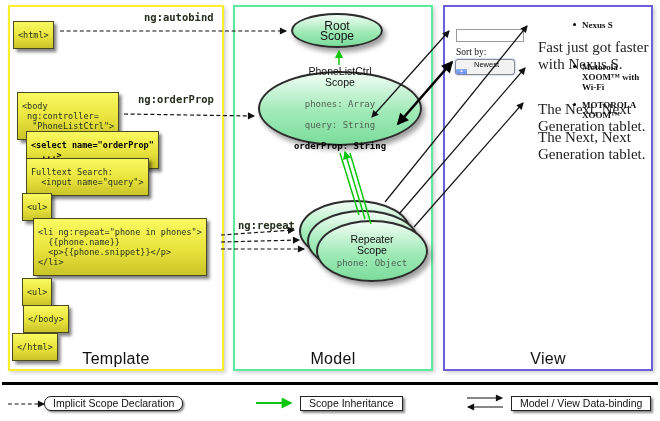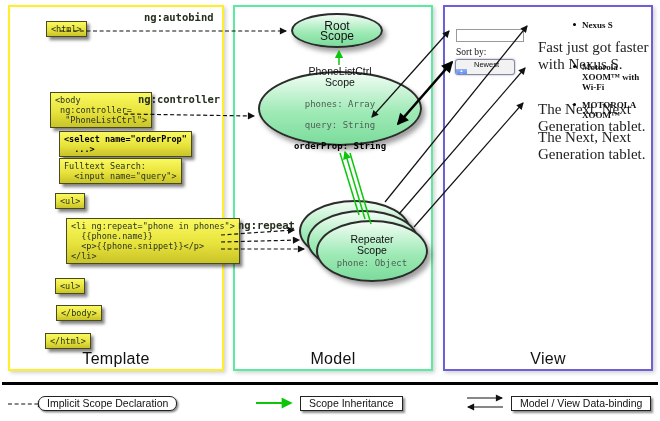--- a/index.html
+++ b/index.html
@@ -9,21 +9,21 @@
        box-shadow:2px 2px 4px rgba(0,0,0,.18);}
   #col-template{left:8px;width:216px;border:2px solid #ffee2a;}
   #col-model{left:233px;width:200px;border:2px solid #5ce9a0;}
   #col-view{left:443px;width:210px;border:2px solid #6c5fd8;}
   .col-label{position:absolute;left:0;right:0;top:343px;text-align:center;
              font-size:16px;color:#111;letter-spacing:.3px;}
   .codebox{position:absolute;box-sizing:border-box;
            background:linear-gradient(180deg,#f9f960 0%,#e8e33c 55%,#c9c428 100%);
            border:1px solid #4a4a22;box-shadow:2.5px 3px 3px rgba(0,0,0,.5);
            font-family:"DejaVu Sans Mono",monospace;font-size:8.5px;line-height:10px;
-           color:#27321f;white-space:pre;padding:2px 4px;margin-left:33px;}
+           color:#27321f;white-space:pre;padding:8px 4px;}
   .codebox.bold{font-weight:bold;color:#000;}
   .mono-label{position:absolute;font-family:"DejaVu Sans Mono",monospace;
               font-weight:bold;font-size:10.5px;color:#26301f;white-space:pre;}
   .scope{position:absolute;box-sizing:border-box;border:2px solid #2c2c2c;border-radius:50%;
          background:linear-gradient(180deg,#f1fdf4 0%,#9feab6 55%,#7cdc9c 100%);
          box-shadow:3px 4px 5px rgba(0,0,0,.38);
          display:flex;flex-direction:column;align-items:center;justify-content:center;
          text-align:center;}
   .scope-title{font-size:10.5px;line-height:11px;color:#111;white-space:pre-line;}
   .scope-prop{font-family:"DejaVu Sans Mono",monospace;font-size:9px;line-height:10px;color:#4e6153;}
@@ -119,21 +119,21 @@
   <div class="codebox" style="left:22px;top:193px;">&lt;ul&gt;</div>
   <div class="codebox" style="left:33px;top:218px;">&lt;li ng:repeat="phone in phones"&gt;
   {{phone.name}}
   &lt;p&gt;{{phone.snippet}}&lt;/p&gt;
 &lt;/li&gt;</div>
   <div class="codebox" style="left:22px;top:278px;">&lt;ul&gt;</div>
   <div class="codebox" style="left:23px;top:305px;">&lt;/body&gt;</div>
   <div class="codebox" style="left:12px;top:333px;">&lt;/html&gt;</div>
 
   <span class="mono-label" style="left:144px;top:11px;">ng:autobind</span>
-  <span class="mono-label" style="left:138px;top:93px;">ng:controller</span>
+  <span class="mono-label" style="left:138px;top:93px;">ng:orderProp</span>
   <span class="mono-label" style="left:238px;top:219px;">ng:repeat</span>
 
   <div class="scope" style="left:291px;top:13px;width:92px;height:35px;">
     <div class="scope-title" style="font-size:12px;line-height:10px;">Root
 Scope</div>
   </div>
 
   <div class="scope" style="left:258px;top:71px;width:164px;height:75px;gap:11px;">
     <div class="scope-title">PhoneListCtrl
 Scope</div>
@@ -180,17 +180,17 @@
     <line class="thin" x1="399" y1="214" x2="525" y2="68" marker-end="url(#ab)"></line>
     <line class="thin" x1="414" y1="227" x2="523" y2="103" marker-end="url(#ab)"></line>
 
     <line class="dash" x1="8" y1="404" x2="44" y2="404" marker-end="url(#ab)"></line>
     <line class="green wide" x1="256" y1="403" x2="291" y2="403" marker-end="url(#ag)"></line>
     <line class="thin" x1="467" y1="398" x2="502" y2="398" marker-end="url(#ab)"></line>
     <line class="thin" x1="503" y1="407" x2="468" y2="407" marker-end="url(#ab)"></line>
   </svg>
 
   <div id="legend-divider"></div>
-  <div class="legend-box" style="left:38px;border-radius:7px;">Implicit Scope Declaration</div>
+  <div class="legend-box" style="left:44px;border-radius:7px;">Implicit Scope Declaration</div>
   <div class="legend-box" style="left:300px;">Scope Inheritance</div>
   <div class="legend-box" style="left:511px;">Model / View Data-binding</div>
 
 </div>
 
 </body></html>

